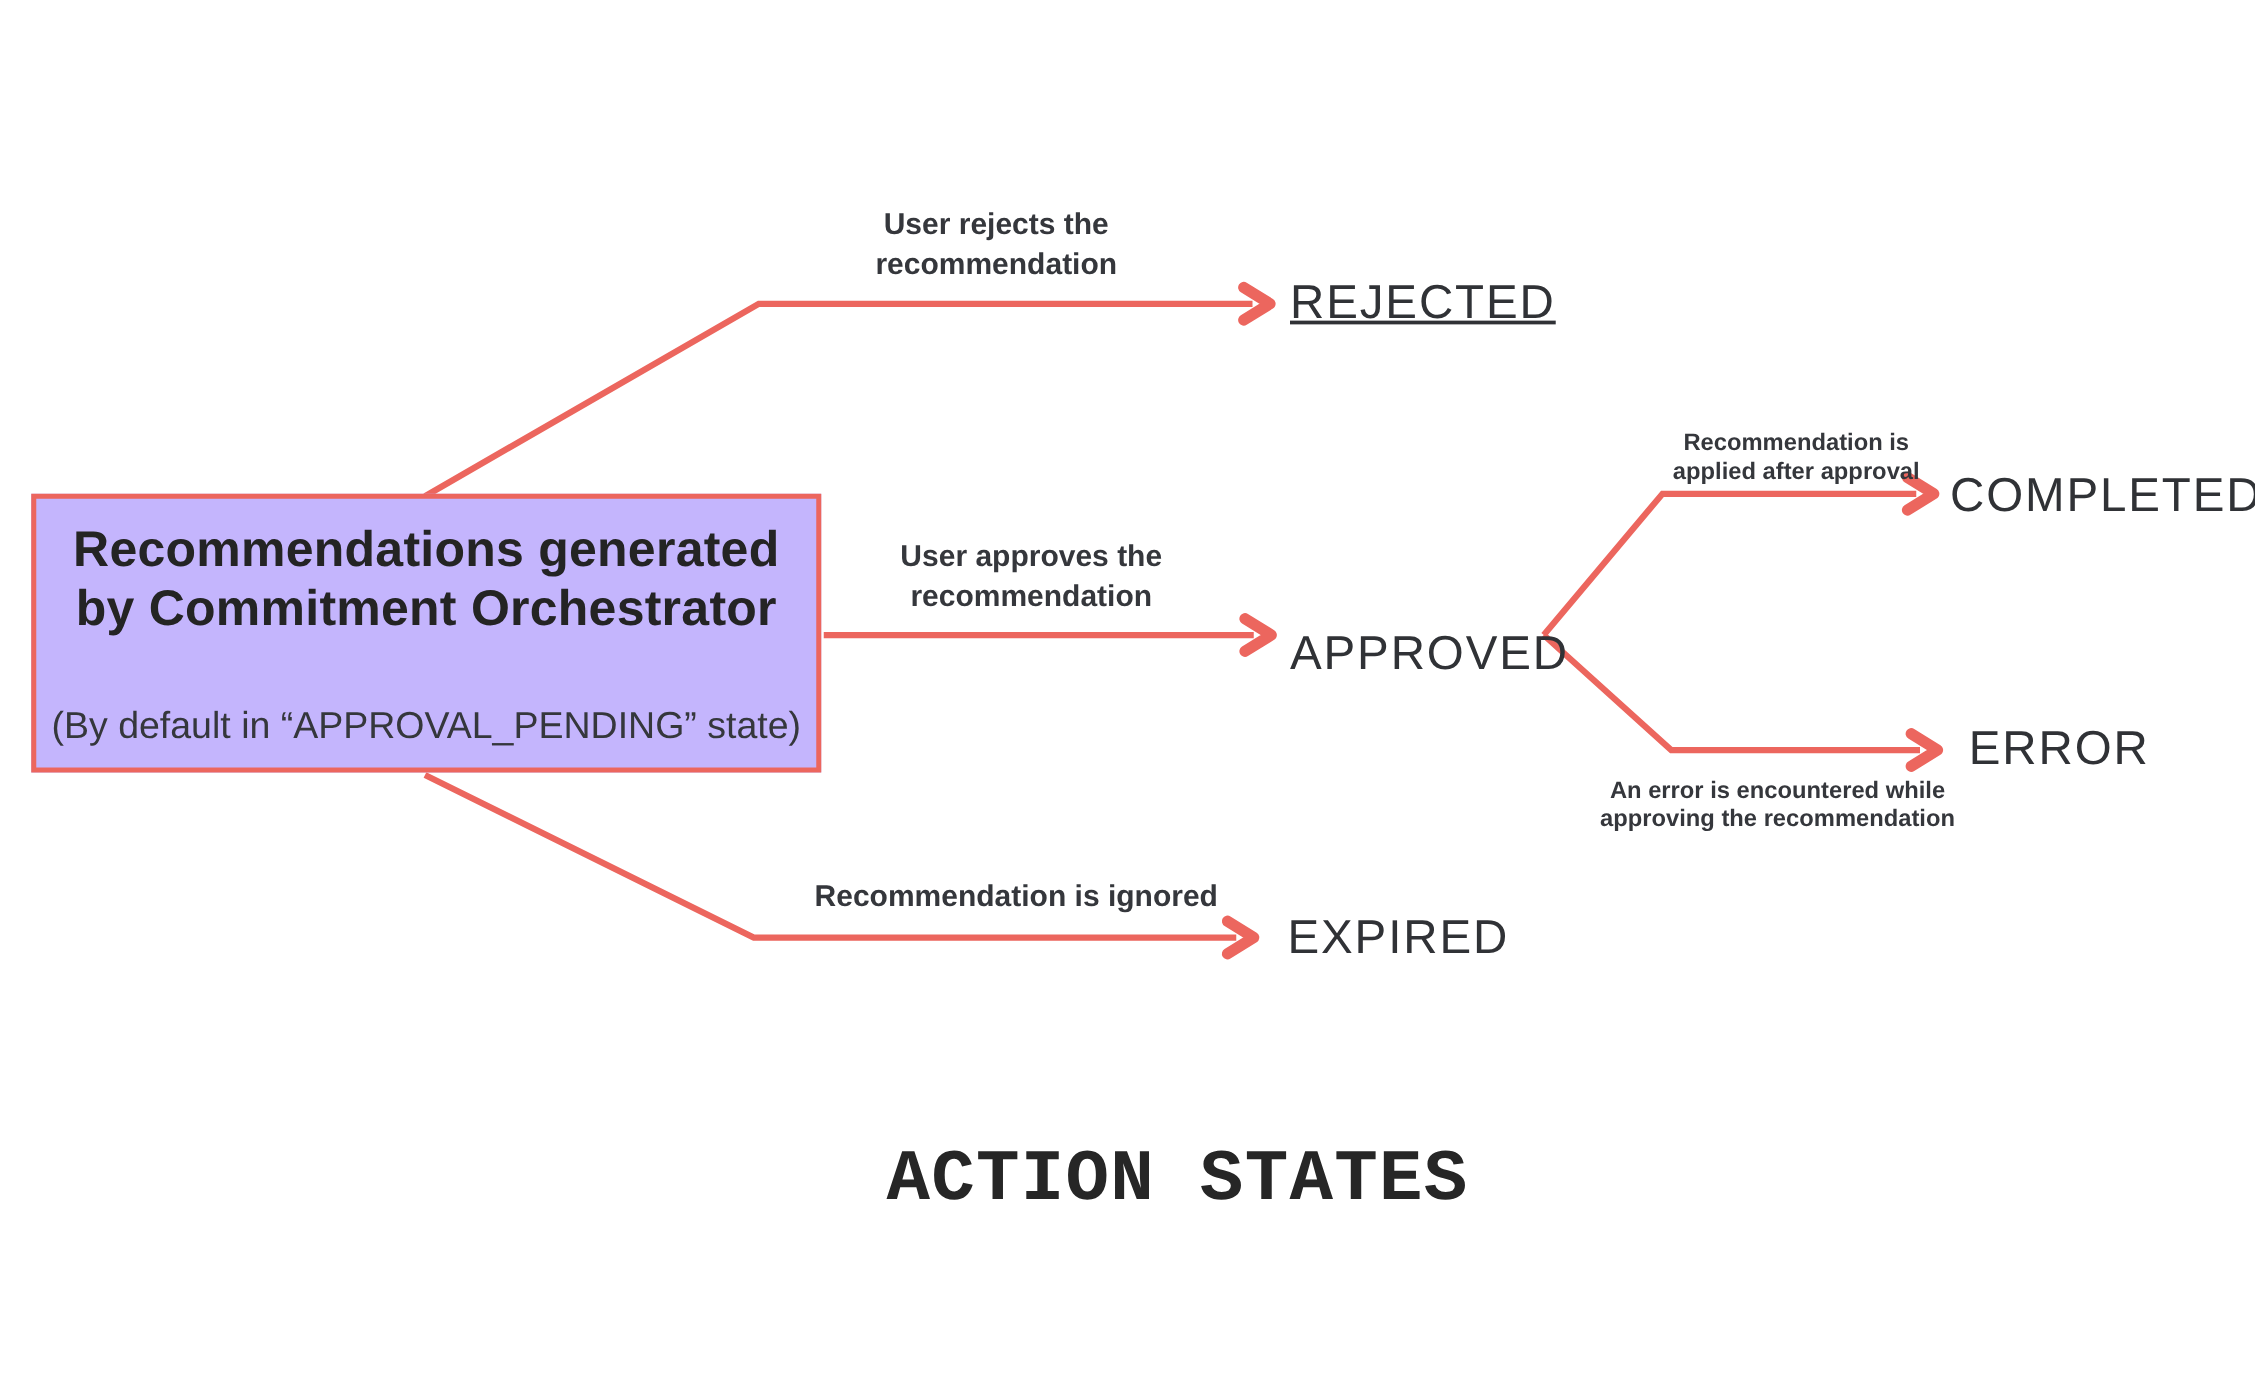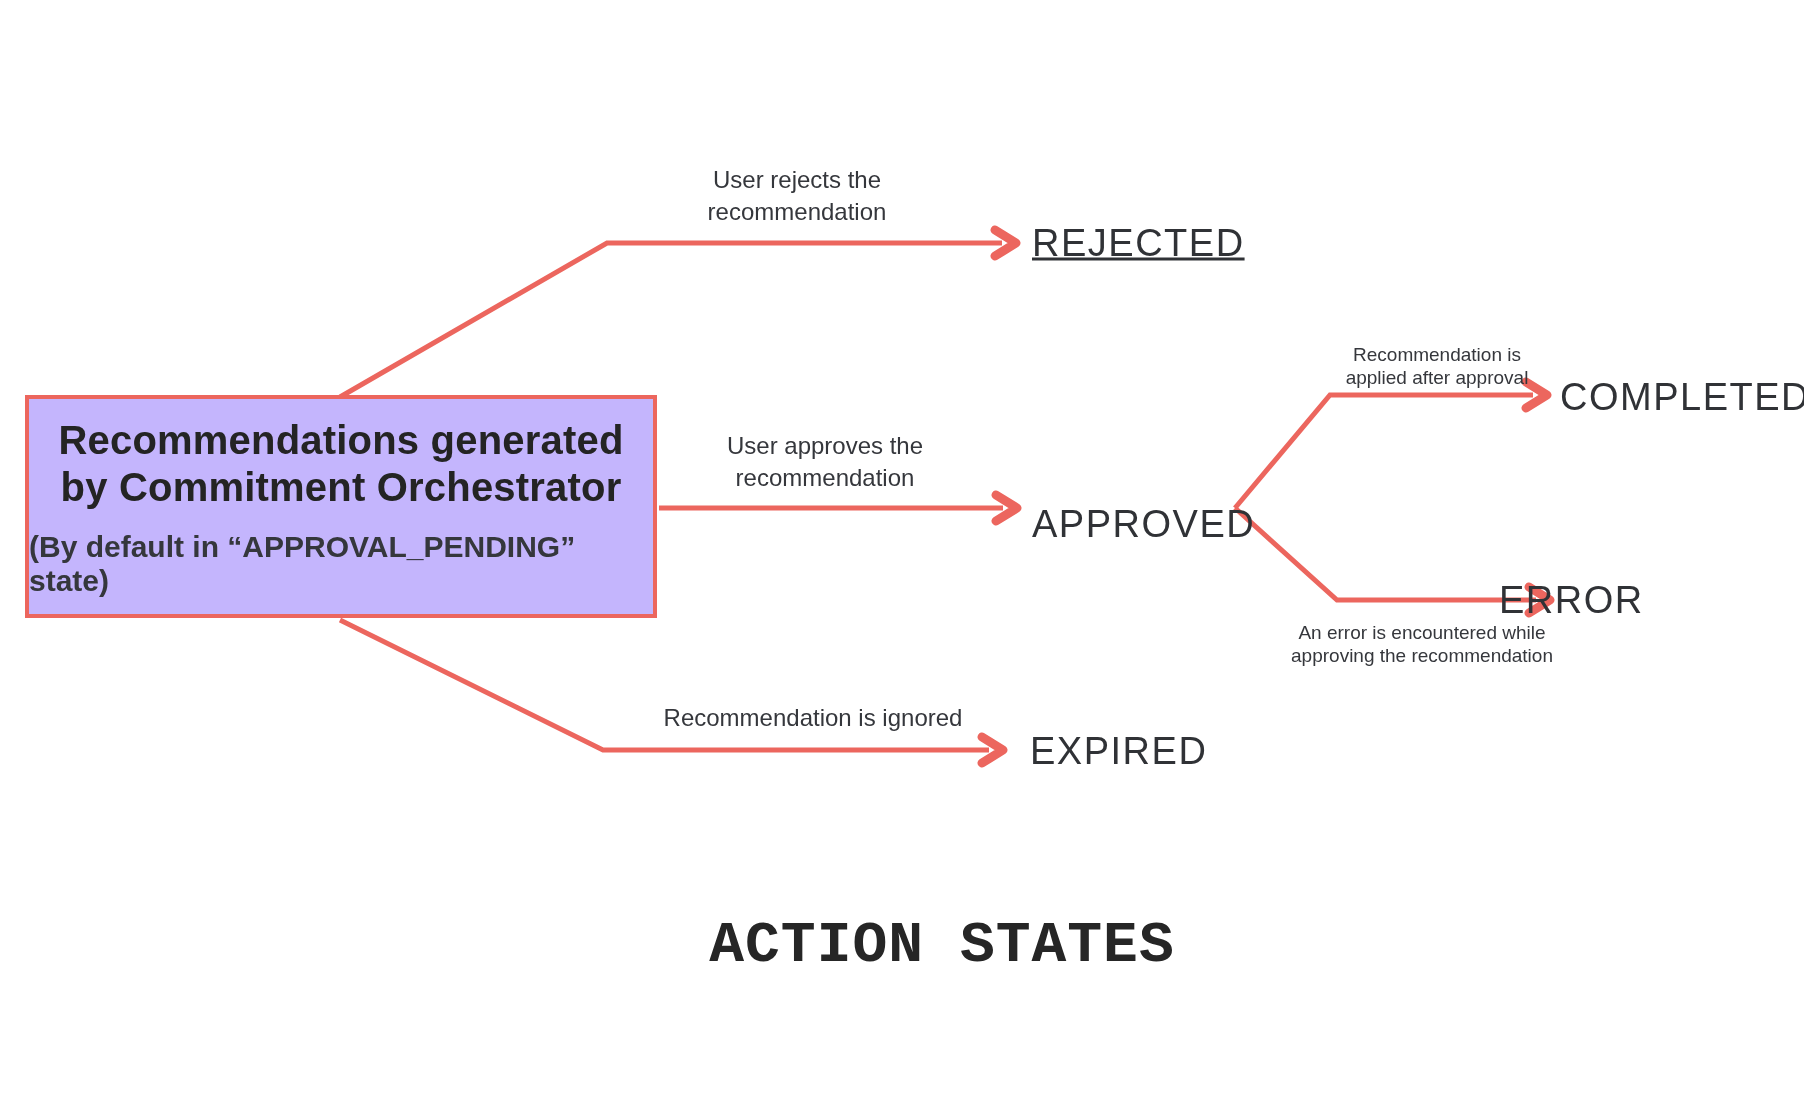--- a/index.html
+++ b/index.html
@@ -26,46 +26,46 @@
     text-align:center;
     font-weight:700;
     font-size:40px;
     line-height:47px;
     color:#242424;
     letter-spacing:0.2px;
   }
   .source-subtitle{
     position:absolute;
     left:0;right:0;bottom:16px;
-    text-align:left;
-    font-weight:700;
+    text-align:center;
+    font-weight:400;
     font-size:30px;
     color:#35373c;
   }
 
   .state-label{
     position:absolute;
     transform:translateY(-50%);
     font-weight:300;
     font-size:38px;
     letter-spacing:1.5px;
     color:#303236;
     white-space:nowrap;
   }
   #state-rejected {left:1032px;top:243px;text-decoration:underline;}
   #state-approved {left:1032px;top:524px;text-align:right;}
   #state-completed{left:1560px;top:397px;}
-  #state-error    {left:1499px;top:600px;}
+  #state-error    {left:1575px;top:600px;}
   #state-expired  {left:1030px;top:751px;}
 
   .edge-note{
     position:absolute;
     transform:translateX(-50%);
     text-align:center;
-    font-weight:400;
+    font-weight:700;
     color:#35373c;
     white-space:nowrap;
   }
   .edge-note.mid{font-size:24px;line-height:32px;}
   .edge-note.small{font-size:19px;line-height:23px;}
   #note-reject  {left:797px;top:164px;}
   #note-approve {left:825px;top:430px;}
   #note-expire  {left:813px;top:702px;}
   #note-complete{left:1437px;top:331px;margin-top:12px;}
   #note-error   {left:1422px;top:621px;text-align:center;}

